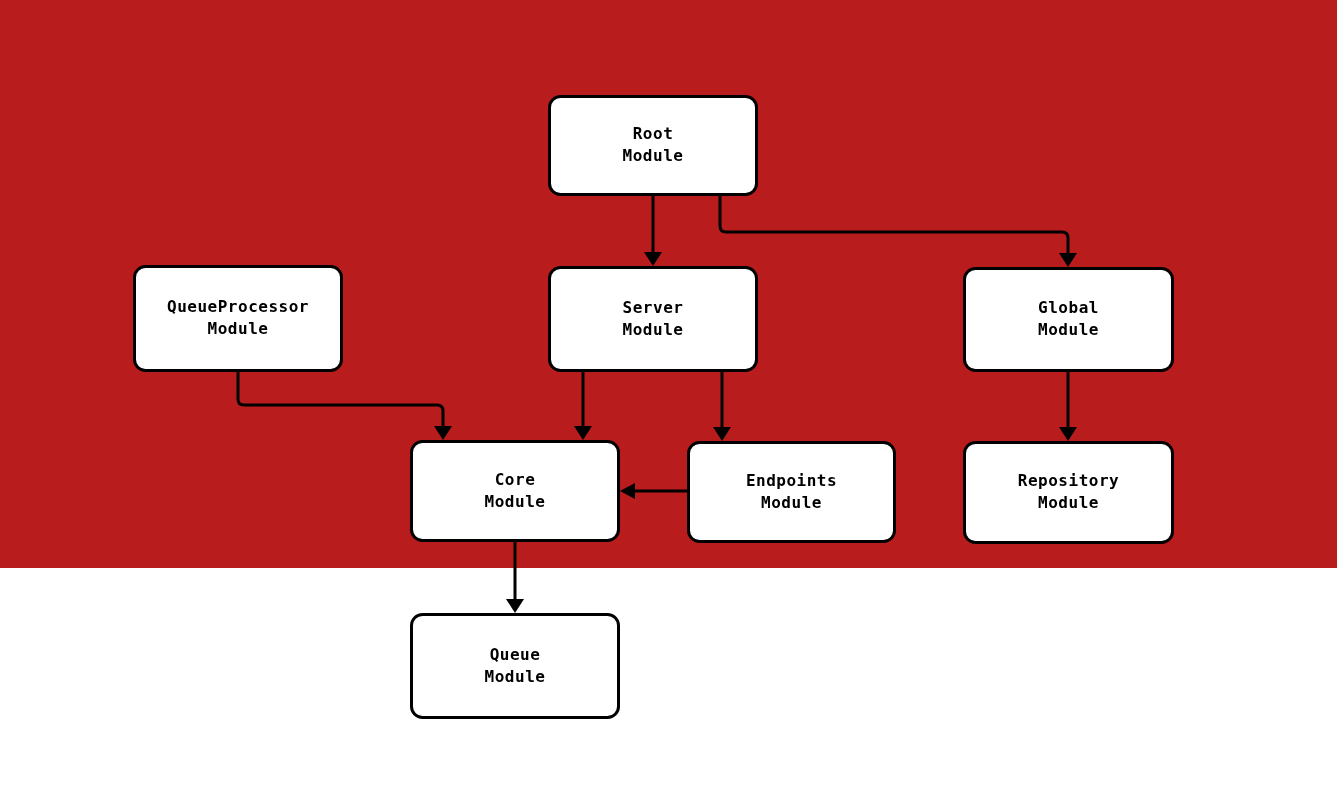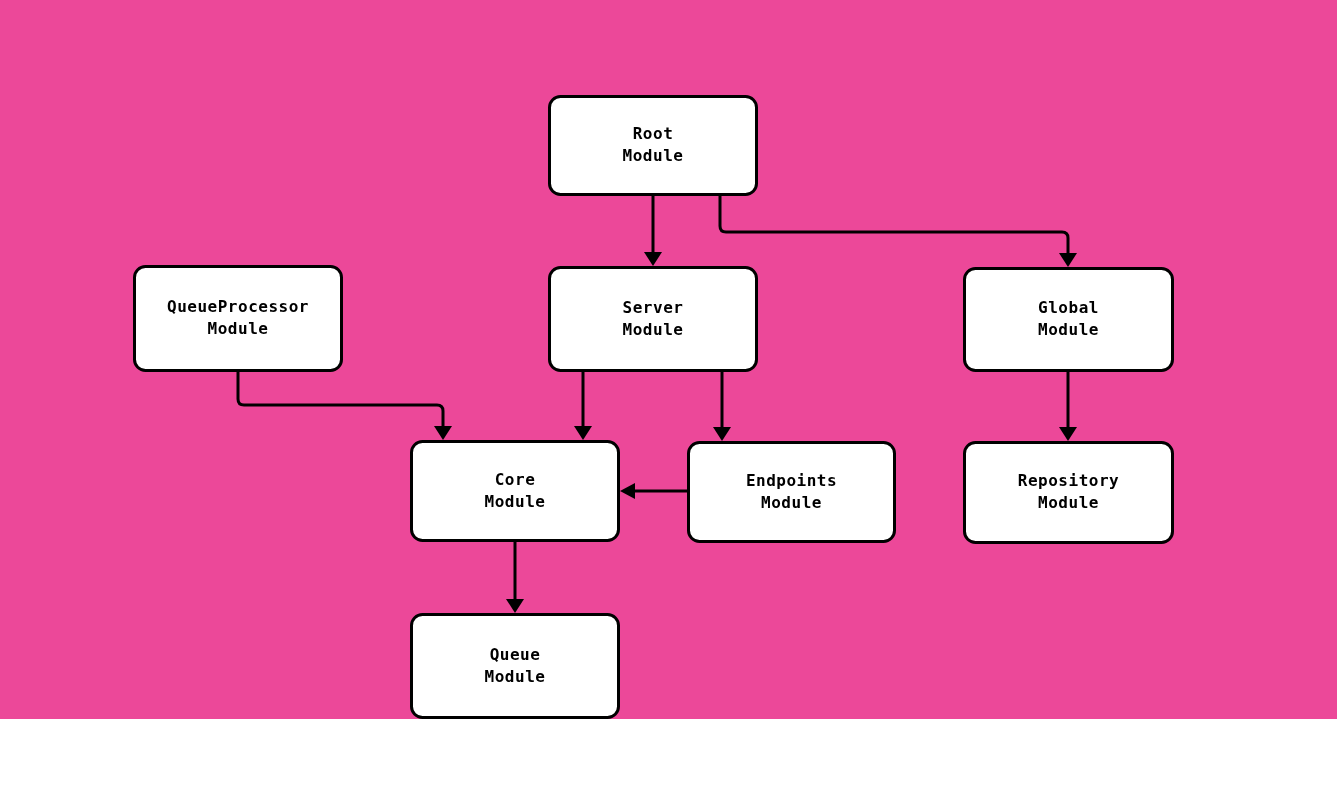--- a/index.html
+++ b/index.html
@@ -10,22 +10,22 @@
   }
   body {
     width: 1337px;
     height: 809px;
     overflow: hidden;
     font-family: "DejaVu Sans Mono", "Liberation Mono", monospace;
   }
   #diagram-root {
     position: relative;
     width: 1337px;
-    height: 719px;
-    background: #ec4899;
+    height: 568px;
+    background: #b91c1c;
   }
   svg.diagram-canvas {
     display: block;
     width: 1337px;
     height: 809px;
   }
   .node-box {
     fill: #ffffff;
     stroke: #000000;
     stroke-width: 3;

